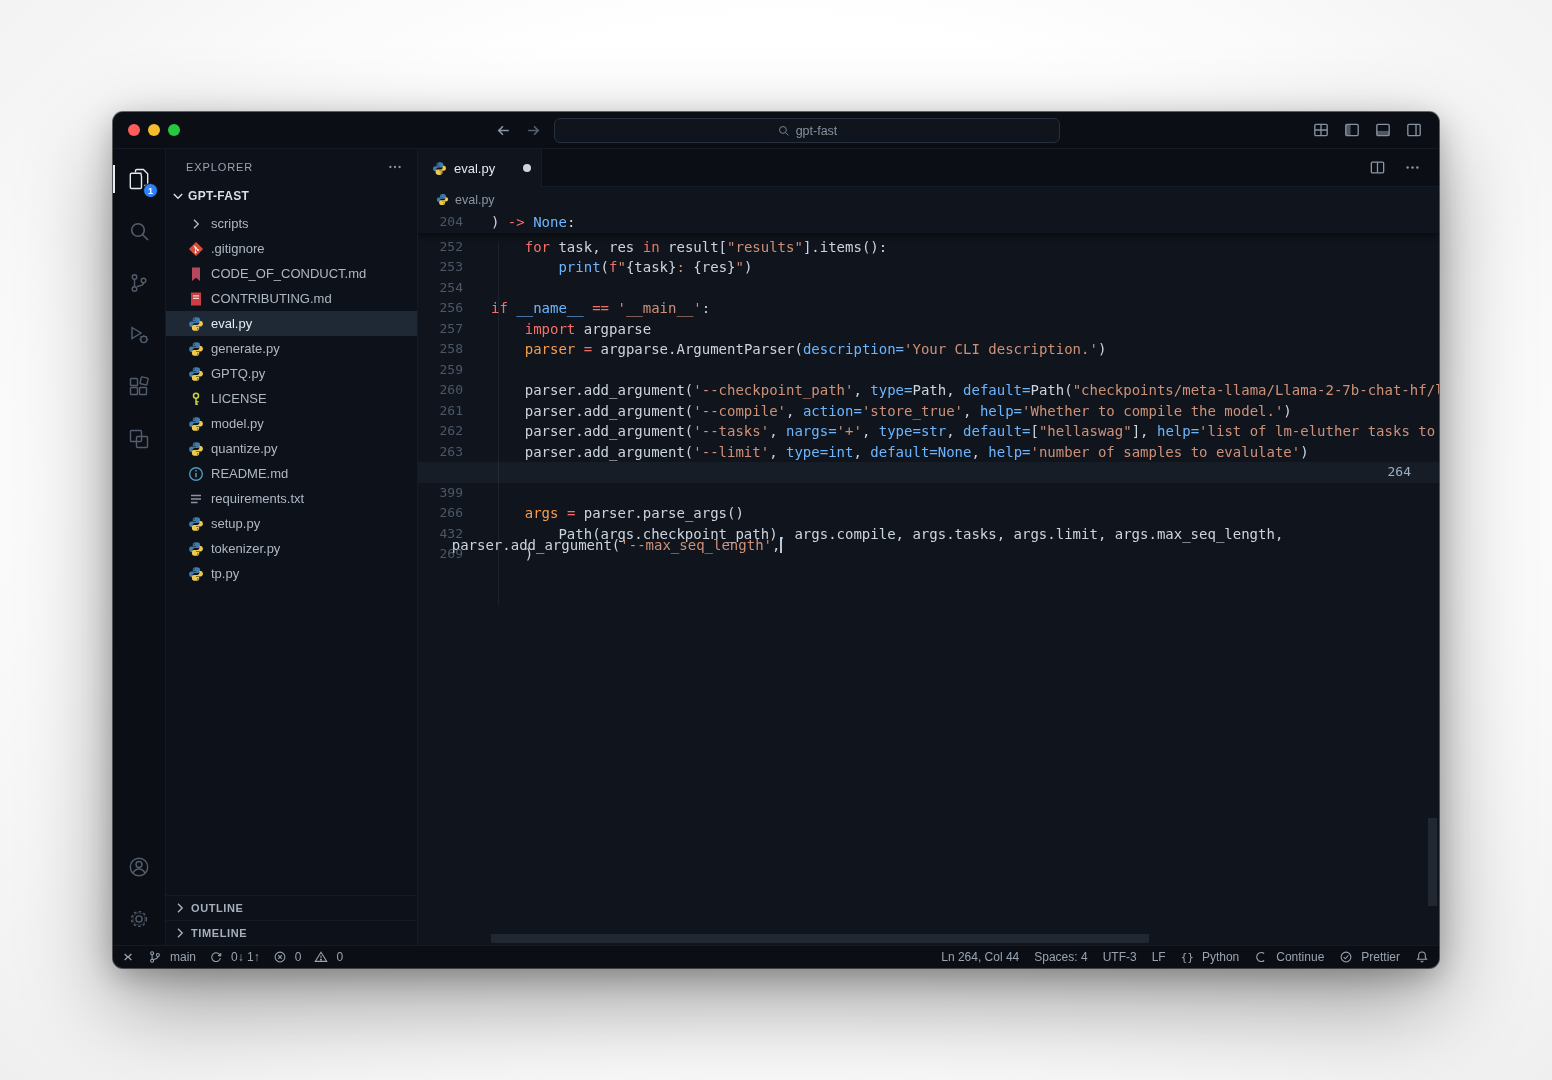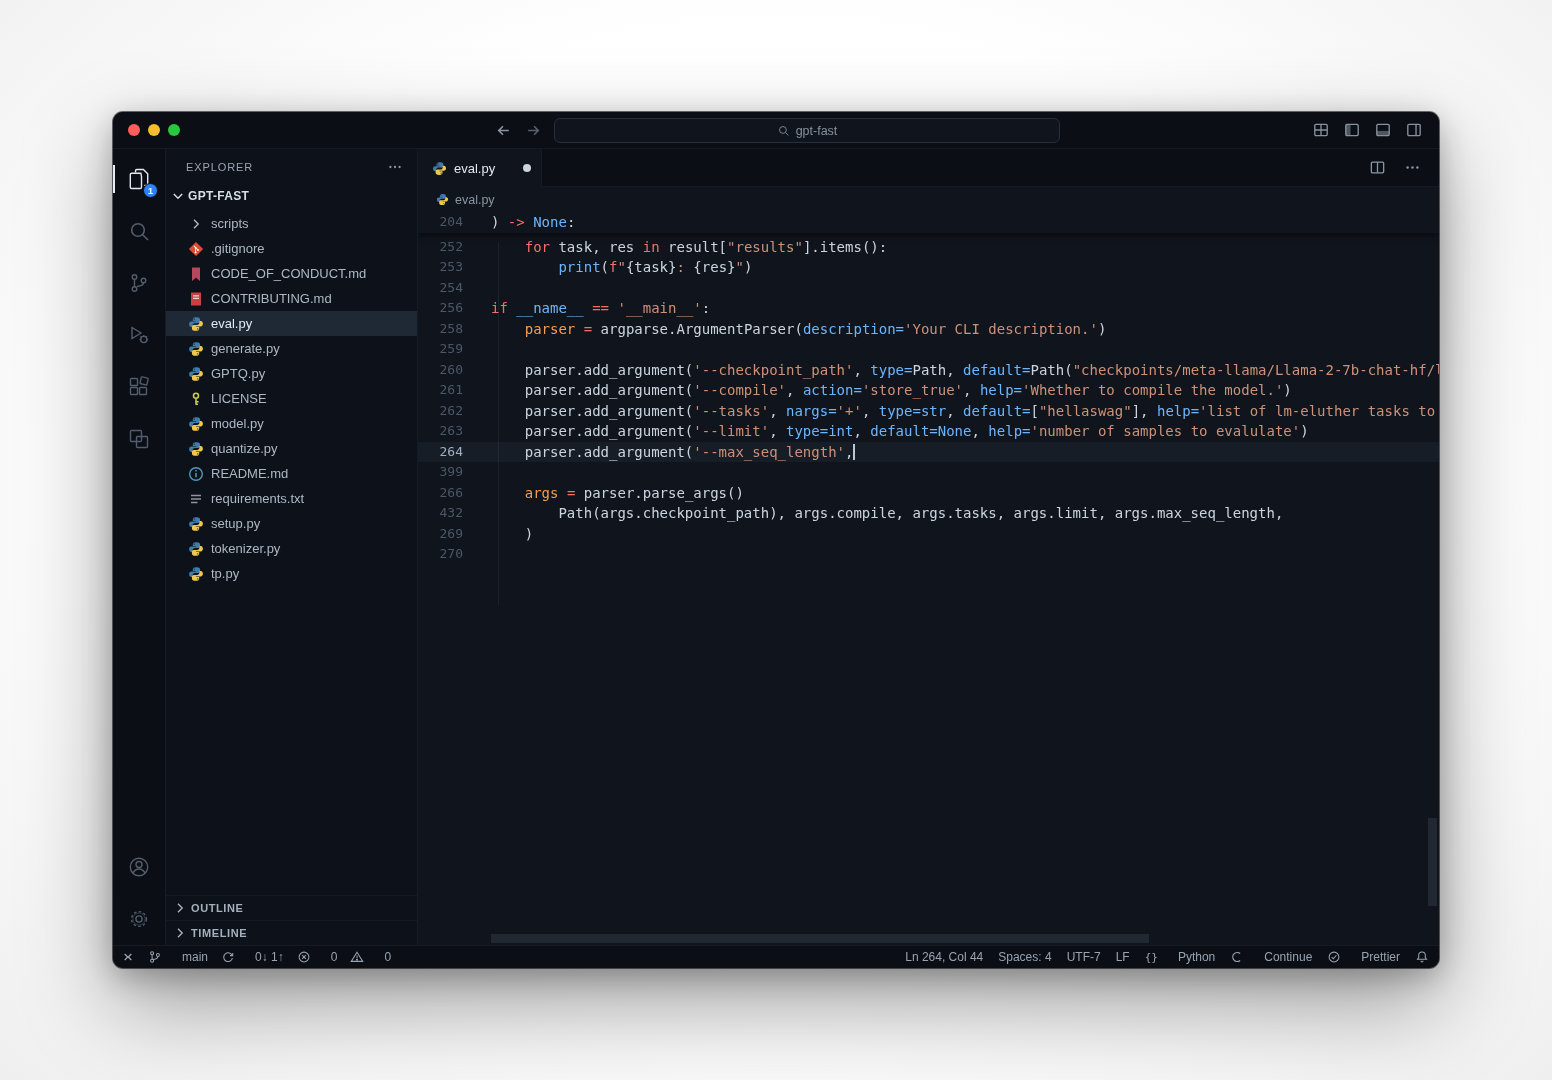--- a/index.html
+++ b/index.html
@@ -59,33 +59,33 @@
   .tab .icon{width:15px;height:15px}
   .tab-dot { width:8px; height:8px; border-radius:50%; background:#ccd4de; margin-left:auto; }
   .tab-fill { flex:1; border-bottom:1px solid #151b24; display:flex; align-items:center; justify-content:flex-end; gap:18px; padding-right:18px; color:#8b95a3; }
   .tab-fill .icon{width:17px;height:17px;cursor:pointer}
   .breadcrumb { flex:0 0 25px; display:flex; align-items:center; gap:6px; padding-left:18px; font-size:12.5px; color:#8b95a3; cursor:pointer; }
   .breadcrumb .icon{width:13px;height:13px}
   .code-area { flex:1; position:relative; overflow:hidden; font-family:"DejaVu Sans Mono", monospace; font-size:14px; }
   .code-line { display:flex; height:20.5px; line-height:20.5px; white-space:pre; }
   .gutter { flex:0 0 73px; text-align:right; padding-right:28px; color:#4c5767; font-size:13px; user-select:none; }
   .line-content { flex:1; color:#ccd4de; }
-  .code-line.current { background:rgba(125,145,175,.07); }
+  .code-line.current { background:rgba(125,145,175,.07);flex-direction:column; }
   .code-line.current .gutter { color:#9fb0c3; }
   .sticky { position:relative; z-index:3; background:#10151d; box-shadow:0 3px 7px rgba(0,0,0,.5); margin-bottom:4px; }
   .cursor { display:inline-block; width:1.5px; height:16px; background:#bcc6d4; vertical-align:-3px; animation:blink 1.1s step-end infinite; }
   @keyframes blink { 50% { opacity:0; } }
   .indent-guide { position:absolute; left:80px; top:30px; width:1px; height:363px; background:rgba(140,160,190,.10); }
   .hscroll { position:absolute; left:73px; bottom:2px; width:658px; height:9px; background:rgba(130,142,160,.16); }
   .vscroll { position:absolute; right:2px; top:606px; width:9px; height:88px; background:rgba(130,142,160,.16); }
   
   .statusbar { flex:0 0 23px; background:#0b0f15; border-top:1px solid #151b24; display:flex; align-items:center; font-size:12px; color:#98a3b1; padding:0 10px 0 8px; }
   .st-group{display:flex;align-items:center;gap:13px}
   .st-group.right{margin-left:auto;gap:15px}
-  .st-item { display:flex; align-items:center; gap:20px; cursor:pointer; white-space:nowrap; }
+  .st-item { display:flex; align-items:center; gap:8px; cursor:pointer; white-space:nowrap; }
   .st-item .icon{width:14px;height:14px}
   .mono { font-family:"DejaVu Sans Mono", monospace; font-size:11px; }
   .icon { display:inline-flex; }
   .icon svg{width:100%;height:100%;display:block}
   .i24{width:24px;height:24px}
 </style>
 </head>
 <body>
 
 <div class="window">
@@ -447,32 +447,32 @@
       </div>
       <div class="code-area">
         <div id="sticky">
             <div class="code-line sticky"><span class="gutter">204</span><span class="line-content"><span style="color: rgb(204, 212, 222);">) </span><span style="color: rgb(244, 112, 103);">-&gt;</span><span style="color: rgb(204, 212, 222);"> </span><span style="color: rgb(108, 182, 255);">None</span><span style="color: rgb(204, 212, 222);">:</span></span></div>
           </div>
         <div id="code-lines">
             <div class="code-line"><span class="gutter">252</span><span class="line-content"><span style="color: rgb(204, 212, 222);">    </span><span style="color: rgb(244, 112, 103);">for</span><span style="color: rgb(204, 212, 222);"> task, res </span><span style="color: rgb(244, 112, 103);">in</span><span style="color: rgb(204, 212, 222);"> result[</span><span style="color: rgb(206, 145, 120);">"results"</span><span style="color: rgb(204, 212, 222);">].items():</span></span></div>
             <div class="code-line"><span class="gutter">253</span><span class="line-content"><span style="color: rgb(204, 212, 222);">        </span><span style="color: rgb(108, 182, 255);">print</span><span style="color: rgb(204, 212, 222);">(</span><span style="color: rgb(244, 112, 103);">f</span><span style="color: rgb(206, 145, 120);">"</span><span style="color: rgb(204, 212, 222);">{task}</span><span style="color: rgb(206, 145, 120);">: </span><span style="color: rgb(204, 212, 222);">{res}</span><span style="color: rgb(206, 145, 120);">"</span><span style="color: rgb(204, 212, 222);">)</span></span></div>
             <div class="code-line"><span class="gutter">254</span><span class="line-content"></span></div>
             <div class="code-line"><span class="gutter">256</span><span class="line-content"><span style="color: rgb(244, 112, 103);">if</span><span style="color: rgb(204, 212, 222);"> </span><span style="color: rgb(108, 182, 255);">__name__</span><span style="color: rgb(204, 212, 222);"> </span><span style="color: rgb(244, 112, 103);">==</span><span style="color: rgb(204, 212, 222);"> </span><span style="color: rgb(206, 145, 120);">'__main__'</span><span style="color: rgb(204, 212, 222);">:</span></span></div>
+            <div class="code-line"><span class="gutter">257</span><span class="line-content"><span style="color: rgb(204, 212, 222);">    </span><span style="color: rgb(244, 112, 103);">import</span><span style="color: rgb(204, 212, 222);"> argparse</span></span></div>
             <div class="code-line"><span class="gutter">258</span><span class="line-content"><span style="color: rgb(204, 212, 222);">    </span><span style="color: rgb(246, 157, 80);">parser</span><span style="color: rgb(204, 212, 222);"> </span><span style="color: rgb(244, 112, 103);">=</span><span style="color: rgb(204, 212, 222);"> argparse.ArgumentParser(</span><span style="color: rgb(108, 182, 255);">description=</span><span style="color: rgb(206, 145, 120);">'Your CLI description.'</span><span style="color: rgb(204, 212, 222);">)</span></span></div>
             <div class="code-line"><span class="gutter">259</span><span class="line-content"></span></div>
             <div class="code-line"><span class="gutter">260</span><span class="line-content"><span style="color: rgb(204, 212, 222);">    </span><span style="color: rgb(204, 212, 222);">parser.add_argument(</span><span style="color: rgb(206, 145, 120);">'--checkpoint_path'</span><span style="color: rgb(204, 212, 222);">, </span><span style="color: rgb(108, 182, 255);">type=</span><span style="color: rgb(204, 212, 222);">Path</span><span style="color: rgb(204, 212, 222);">, </span><span style="color: rgb(108, 182, 255);">default=</span><span style="color: rgb(204, 212, 222);">Path</span><span style="color: rgb(204, 212, 222);">(</span><span style="color: rgb(206, 145, 120);">"checkpoints/meta-llama/Llama-2-7b-chat-hf/lit_model.pth"</span></span></div>
             <div class="code-line"><span class="gutter">261</span><span class="line-content"><span style="color: rgb(204, 212, 222);">    </span><span style="color: rgb(204, 212, 222);">parser.add_argument(</span><span style="color: rgb(206, 145, 120);">'--compile'</span><span style="color: rgb(204, 212, 222);">, </span><span style="color: rgb(108, 182, 255);">action=</span><span style="color: rgb(206, 145, 120);">'store_true'</span><span style="color: rgb(204, 212, 222);">, </span><span style="color: rgb(108, 182, 255);">help=</span><span style="color: rgb(206, 145, 120);">'Whether to compile the model.'</span><span style="color: rgb(204, 212, 222);">)</span></span></div>
             <div class="code-line"><span class="gutter">262</span><span class="line-content"><span style="color: rgb(204, 212, 222);">    </span><span style="color: rgb(204, 212, 222);">parser.add_argument(</span><span style="color: rgb(206, 145, 120);">'--tasks'</span><span style="color: rgb(204, 212, 222);">, </span><span style="color: rgb(108, 182, 255);">nargs=</span><span style="color: rgb(206, 145, 120);">'+'</span><span style="color: rgb(204, 212, 222);">, </span><span style="color: rgb(108, 182, 255);">type=</span><span style="color: rgb(108, 182, 255);">str</span><span style="color: rgb(204, 212, 222);">, </span><span style="color: rgb(108, 182, 255);">default=</span><span style="color: rgb(204, 212, 222);">[</span><span style="color: rgb(206, 145, 120);">"hellaswag"</span><span style="color: rgb(204, 212, 222);">], </span><span style="color: rgb(108, 182, 255);">help=</span><span style="color: rgb(206, 145, 120);">'list of lm-eluther tasks to evaluate usage: --tasks task1 task2'</span></span></div>
             <div class="code-line"><span class="gutter">263</span><span class="line-content"><span style="color: rgb(204, 212, 222);">    </span><span style="color: rgb(204, 212, 222);">parser.add_argument(</span><span style="color: rgb(206, 145, 120);">'--limit'</span><span style="color: rgb(204, 212, 222);">, </span><span style="color: rgb(108, 182, 255);">type=</span><span style="color: rgb(108, 182, 255);">int</span><span style="color: rgb(204, 212, 222);">, </span><span style="color: rgb(108, 182, 255);">default=</span><span style="color: rgb(108, 182, 255);">None</span><span style="color: rgb(204, 212, 222);">, </span><span style="color: rgb(108, 182, 255);">help=</span><span style="color: rgb(206, 145, 120);">'number of samples to evalulate'</span><span style="color: rgb(204, 212, 222);">)</span></span></div>
             <div class="code-line current"><span class="gutter">264</span><span class="line-content"><span style="color: rgb(204, 212, 222);">    </span><span style="color: rgb(204, 212, 222);">parser.add_argument(</span><span style="color: rgb(206, 145, 120);">'--max_seq_length'</span><span style="color: rgb(204, 212, 222);">,</span><span class="cursor"></span></span></div>
             <div class="code-line"><span class="gutter">399</span><span class="line-content"></span></div>
             <div class="code-line"><span class="gutter">266</span><span class="line-content"><span style="color: rgb(204, 212, 222);">    </span><span style="color: rgb(246, 157, 80);">args</span><span style="color: rgb(204, 212, 222);"> </span><span style="color: rgb(244, 112, 103);">=</span><span style="color: rgb(204, 212, 222);"> parser.parse_args()</span></span></div>
             <div class="code-line"><span class="gutter">432</span><span class="line-content"><span style="color: rgb(204, 212, 222);">        </span><span style="color: rgb(204, 212, 222);">Path(args.checkpoint_path), args.compile, args.tasks, args.limit, args.max_seq_length,</span></span></div>
             <div class="code-line"><span class="gutter">269</span><span class="line-content"><span style="color: rgb(204, 212, 222);">    </span><span style="color: rgb(204, 212, 222);">)</span></span></div>
-            <div class="code-line"><span class="gutter">270</span><span class="line-content"></span></div>
           </div>
         <div class="indent-guide"></div>
         <div class="hscroll"></div>
         <div class="vscroll"></div>
       </div>
     </div>
 
   </div>
 
   <div class="statusbar">
@@ -525,21 +525,21 @@
         </span>
       </div>
     <div class="st-group right" id="st-right">
         <span class="st-item">
           <span>Ln 264, Col 44</span>
         </span>
         <span class="st-item">
           <span>Spaces: 4</span>
         </span>
         <span class="st-item">
-          <span>UTF-7</span>
+          <span>UTF-3</span>
         </span>
         <span class="st-item">
           <span>LF</span>
         </span>
         <span class="st-item">
           <span class="mono">{}</span>
           <span>Python</span>
         </span>
         <span class="st-item">
           <span class="icon">

